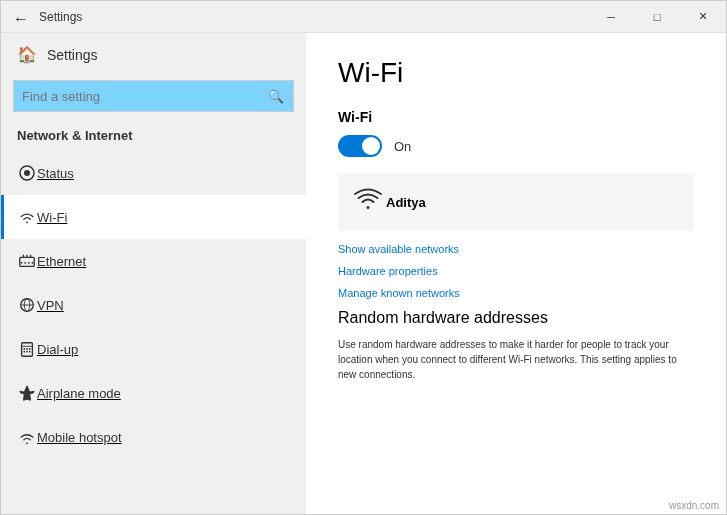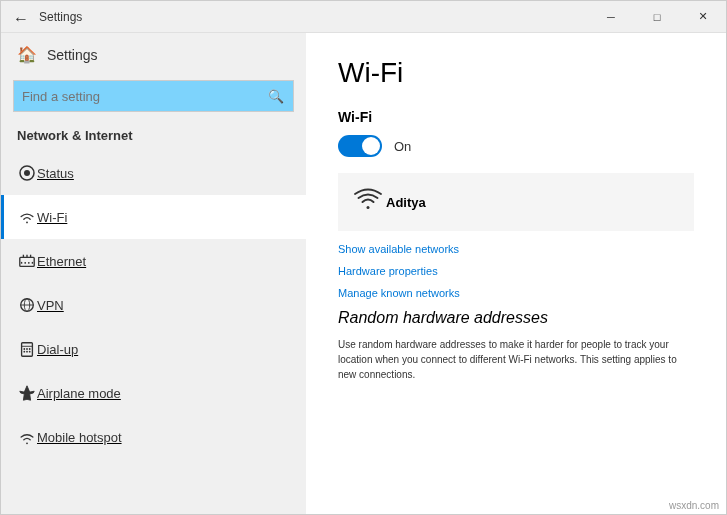--- a/index.html
+++ b/index.html
@@ -246,21 +246,20 @@
       margin-bottom: 10px;
       display: block;
     }
 
     .random-hw-title {
       font-size: 16px;
       font-weight: 400;
       color: #000;
       margin-top: 8px;
       margin-bottom: 10px;
-      font-style: italic;
     }
 
     .random-hw-desc {
       font-size: 10px;
       color: #333;
       line-height: 1.5;
     }
 
     .watermark {
       position: fixed;

